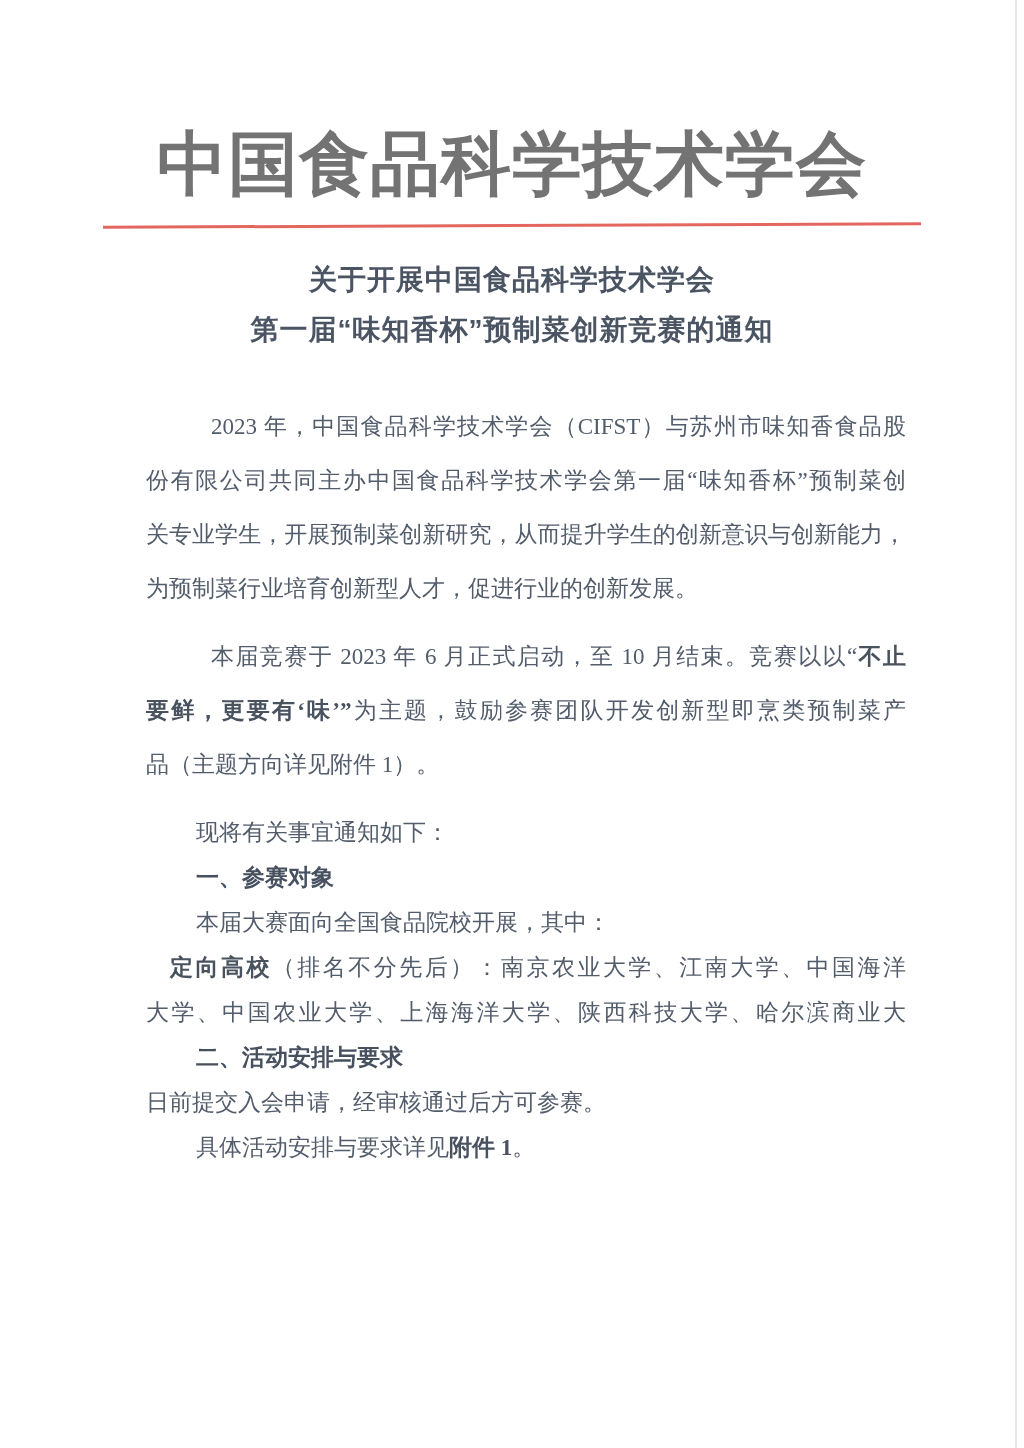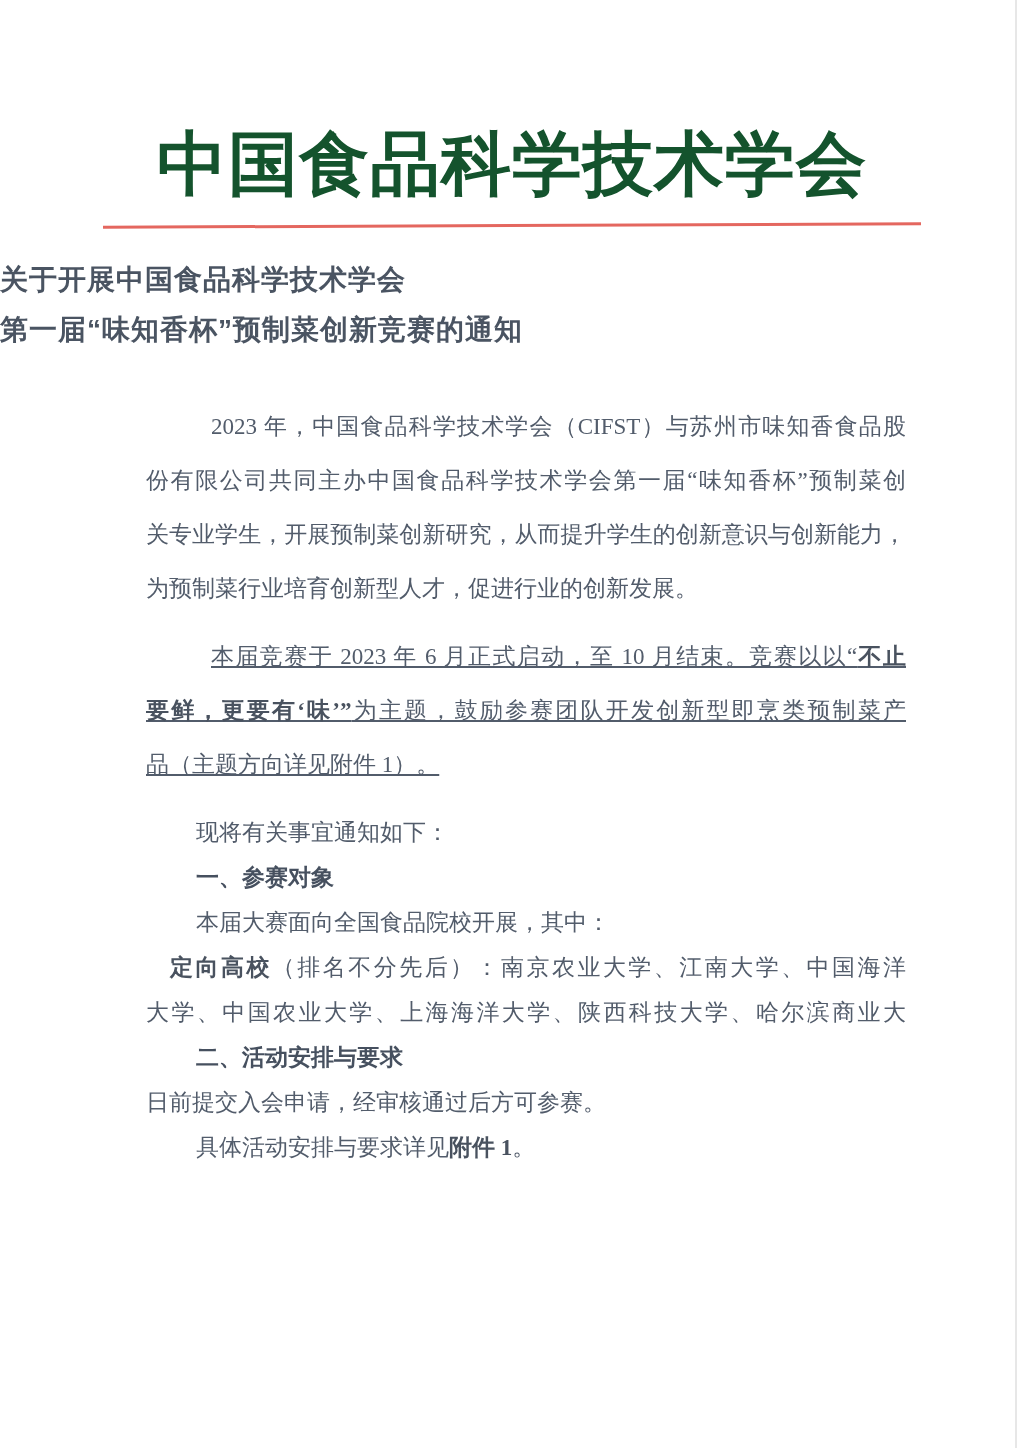--- a/index.html
+++ b/index.html
@@ -19,32 +19,32 @@
     width: 2px; height: 100%;
     background: #e7e7e7;
   }
   .letterhead {
     margin: 118px 0 0 0;
     text-align: center;
     font-size: 70px;
     line-height: 94px;
     font-weight: bold;
     letter-spacing: 1px;
-    color: #14532d;
+    color: #737373;
   }
   .red-line {
     width: 818px;
     height: 3px;
     margin: 12px auto 0 auto;
     background: #e4675f;
     transform: rotate(-0.25deg);
   }
   .doc-title {
     margin: 28px 0 0 0;
-    text-align: left;
+    text-align: center;
     font-family: "Liberation Sans", "DejaVu Sans", sans-serif;
     font-weight: 700;
     font-size: 28px;
     line-height: 50px;
     color: #4a5462;
     letter-spacing: 1px;
   }
   .body-text {
     margin: 45px 118px 0 146px; 
     font-size: 23px;
@@ -61,21 +61,21 @@
   .sl {
     line-height: 45px;
     text-align: justify;
     text-align-last: justify;
     color: #525c6b;
   }
   .last { text-align-last: left; }
   .ind-p  { padding-left: 65px; } 
   .ind    { padding-left: 50px; } 
   .ind-sm { padding-left: 24px; } 
-  .theme-para { margin-top: 14px; text-decoration: underline; }
+  .theme-para { margin-top: 14px; }
   .notice-block { margin-top: 18px; }
   .sec2-heading { margin-top: 14px; }
   .line-after-nond { margin-top: 5px; }
   b, .bold { font-weight: bold; color: #49525f; }
   .heading { font-weight: bold; color: #46505f; }
 </style>
 </head>
 <body>
 
 <div class="page">

